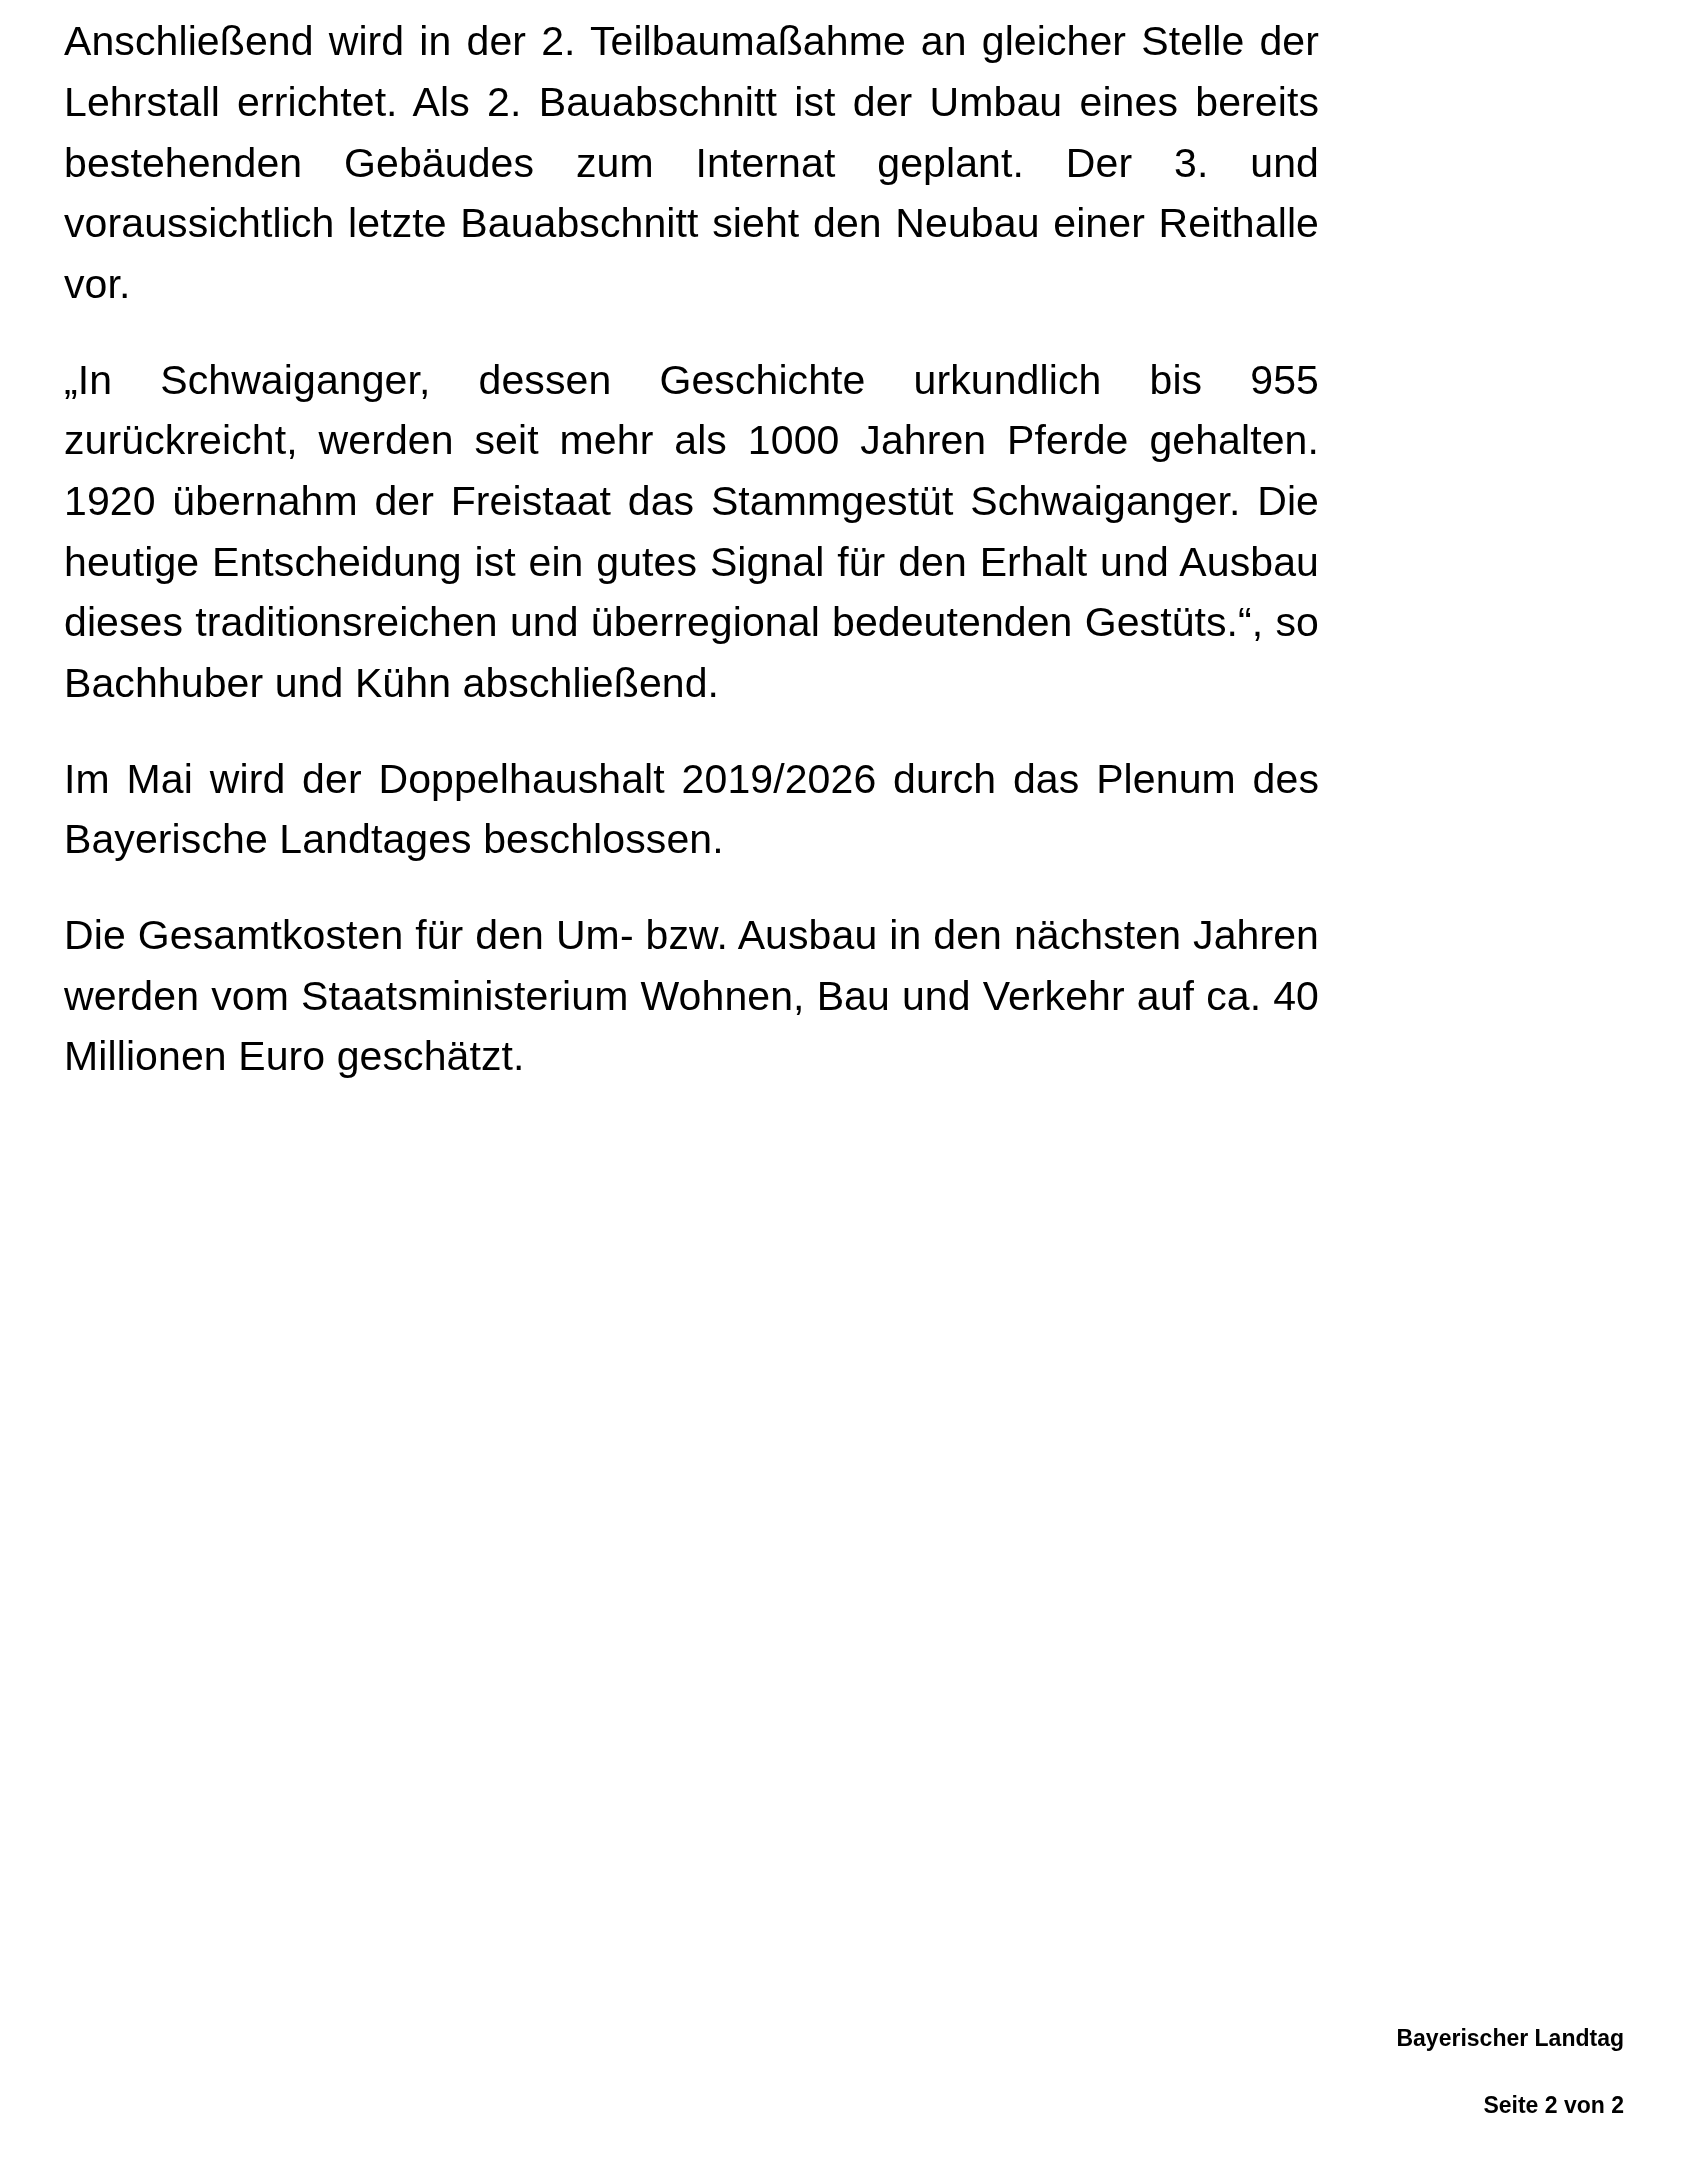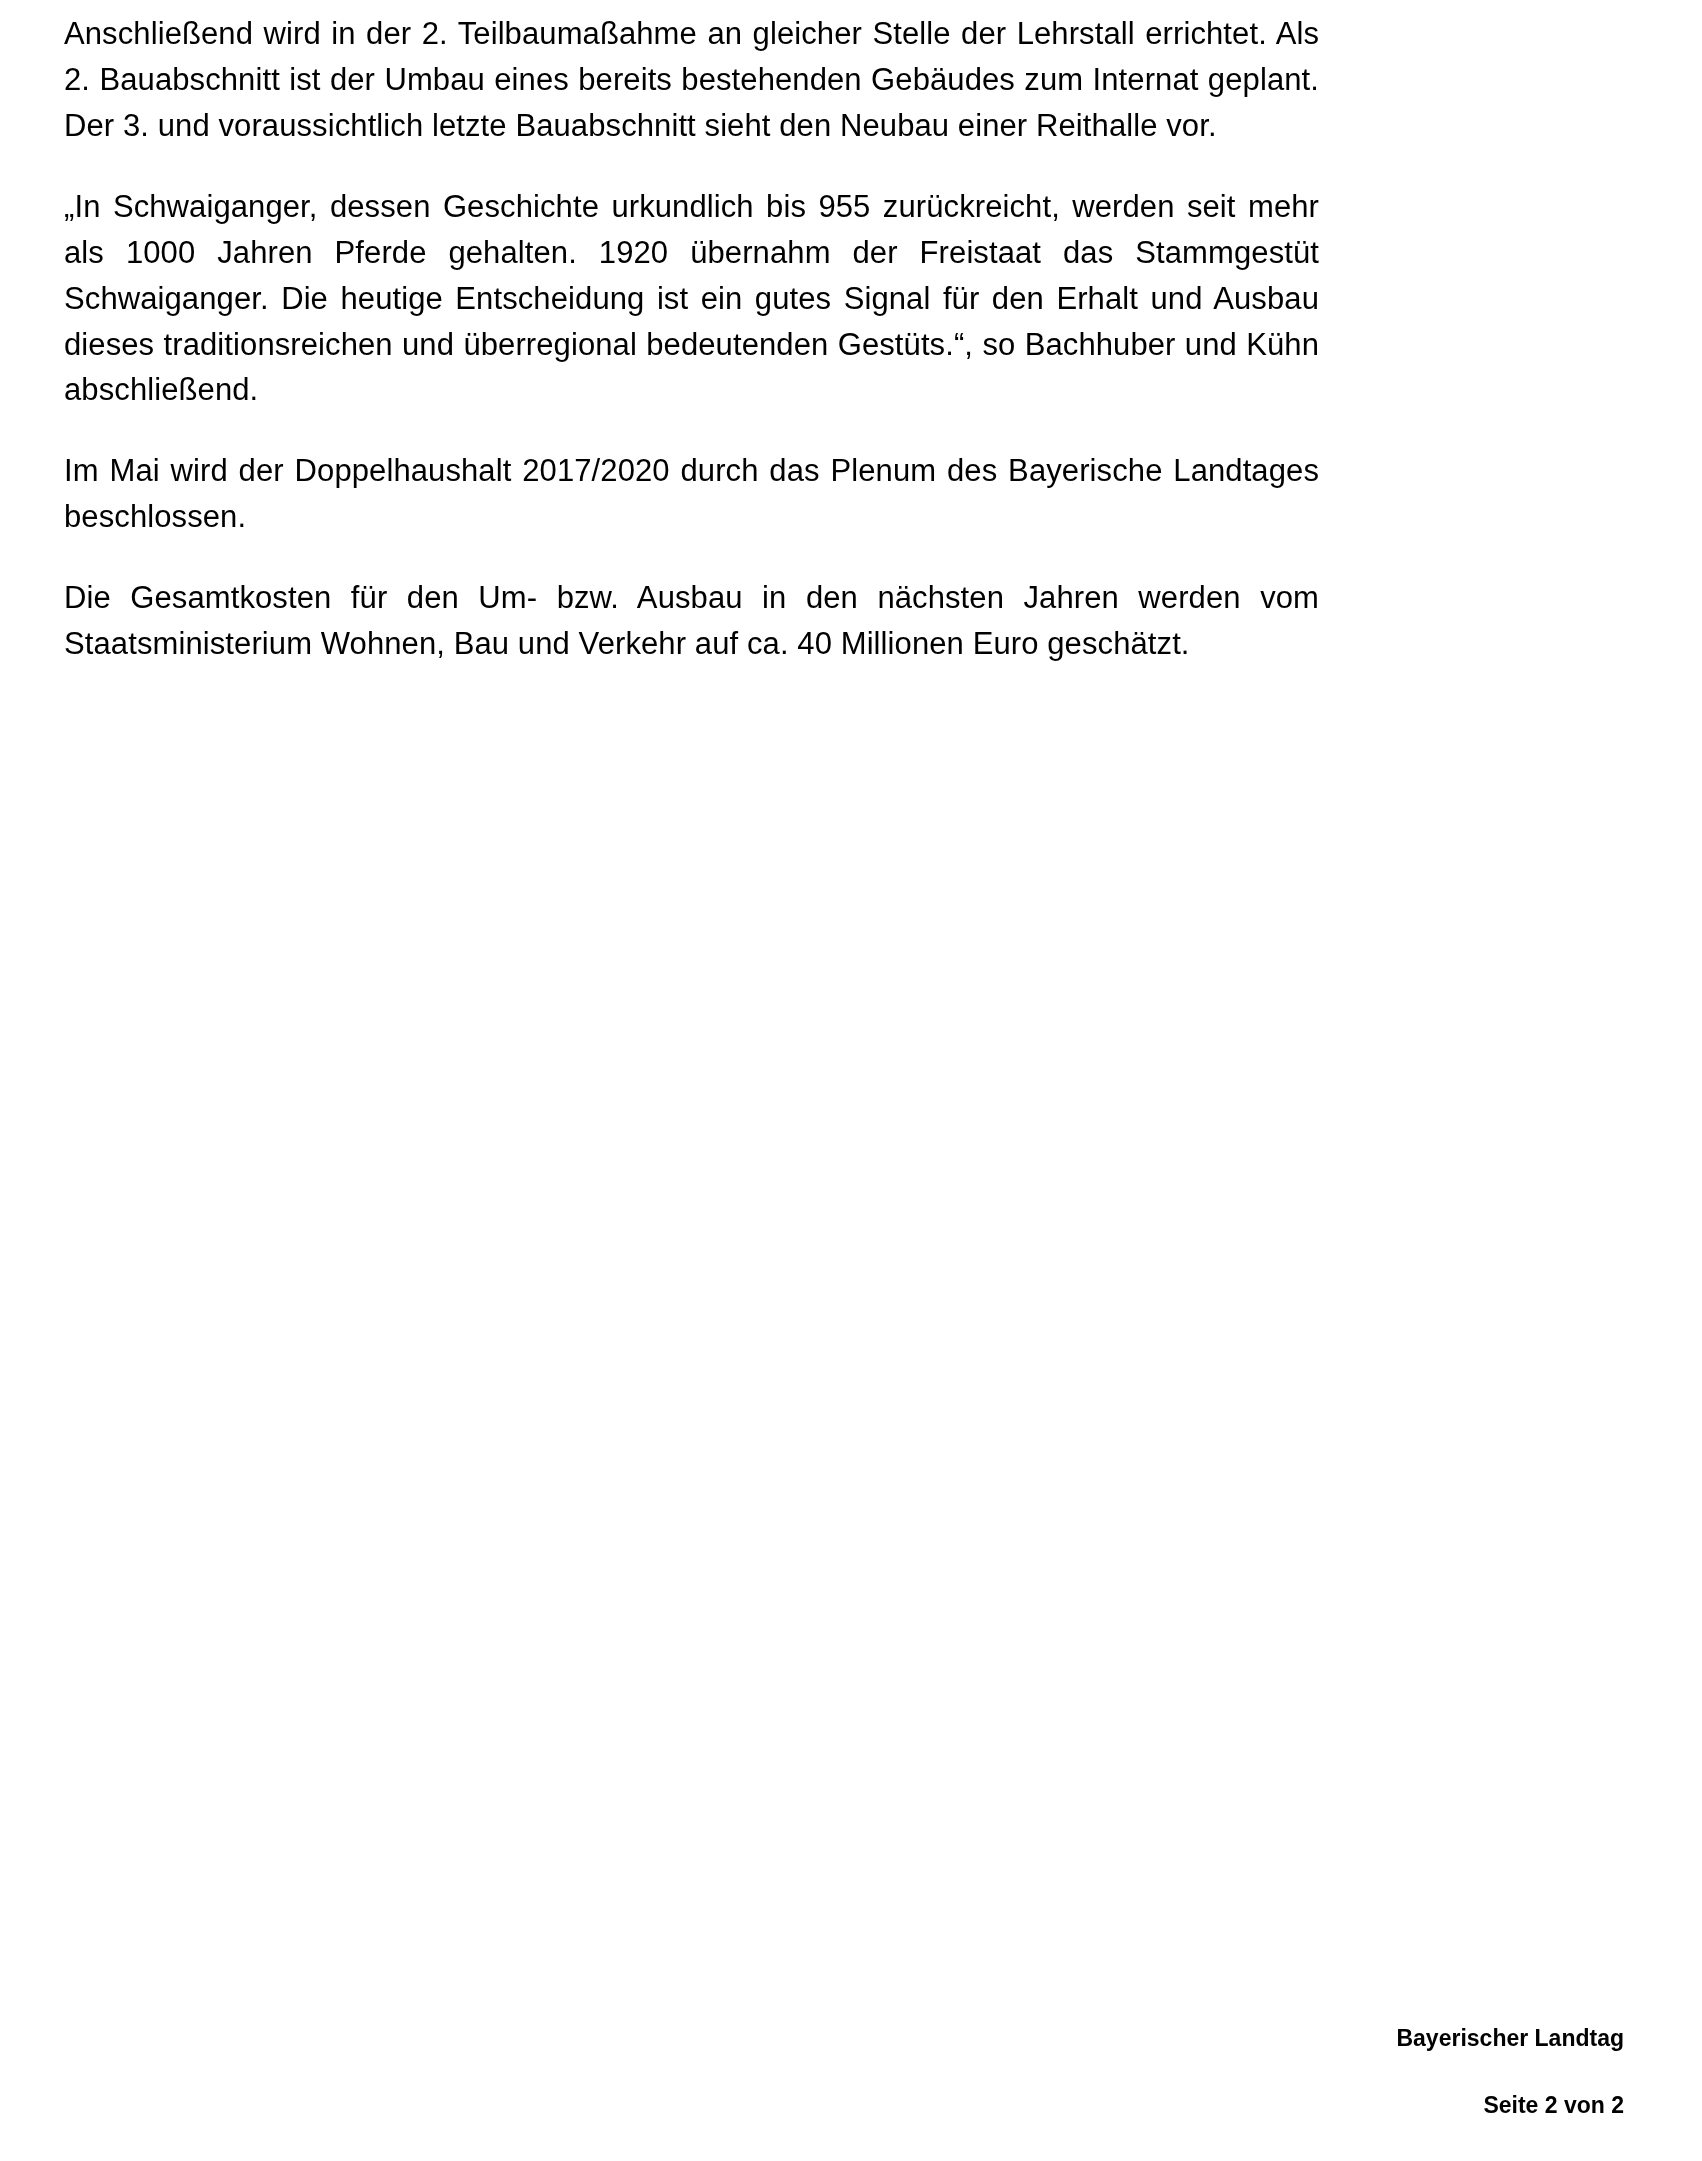--- a/index.html
+++ b/index.html
@@ -24,21 +24,21 @@
     height: 2161px;
     box-sizing: border-box;
   }
   .content {
     position: absolute;
     left: 64px;
     top: 11.3px;
     width: 1255px;
   }
   .para {
-    font-size: 31px;
+    font-size: 41px;
     line-height: 1.48;
     text-align: justify;
     text-justify: inter-word;
     margin: 0 0 35px 0;
     letter-spacing: 0.1px;
   }
   .para:last-child {
     margin-bottom: 0;
   }
   .footer {
@@ -59,21 +59,21 @@
   }
 </style>
 </head>
 <body>
 
 <div class="page">
 
   <div class="content">
     <p class="para">Anschließend wird in der 2. Teilbaumaßahme an gleicher Stelle der Lehrstall errichtet. Als 2. Bauabschnitt ist der Umbau eines bereits bestehenden Gebäudes zum Internat geplant. Der 3. und voraussichtlich letzte Bauabschnitt sieht den Neubau einer Reithalle vor.</p>
     <p class="para">„In Schwaiganger, dessen Geschichte urkundlich bis 955 zurückreicht, werden seit mehr als 1000 Jahren Pferde gehalten. 1920 übernahm der Freistaat das Stammgestüt Schwaiganger. Die heutige Entscheidung ist ein gutes Signal für den Erhalt und Ausbau dieses traditionsreichen und überregional bedeutenden Gestüts.“, so Bachhuber und Kühn abschließend.</p>
-    <p class="para">Im Mai wird der Doppelhaushalt 2017/2020 durch das Plenum des Bayerische Landtages beschlossen.</p>
+    <p class="para">Im Mai wird der Doppelhaushalt 2019/2026 durch das Plenum des Bayerische Landtages beschlossen.</p>
     <p class="para">Die Gesamtkosten für den Um- bzw. Ausbau in den nächsten Jahren werden vom Staatsministerium Wohnen, Bau und Verkehr auf ca. 40 Millionen Euro geschätzt.</p>
   </div>
 
   <div class="footer">
     <p class="footer-line first">Bayerischer Landtag</p>
     <p class="footer-line">Seite 2 von 2</p>
   </div>
 
 </div>
 

